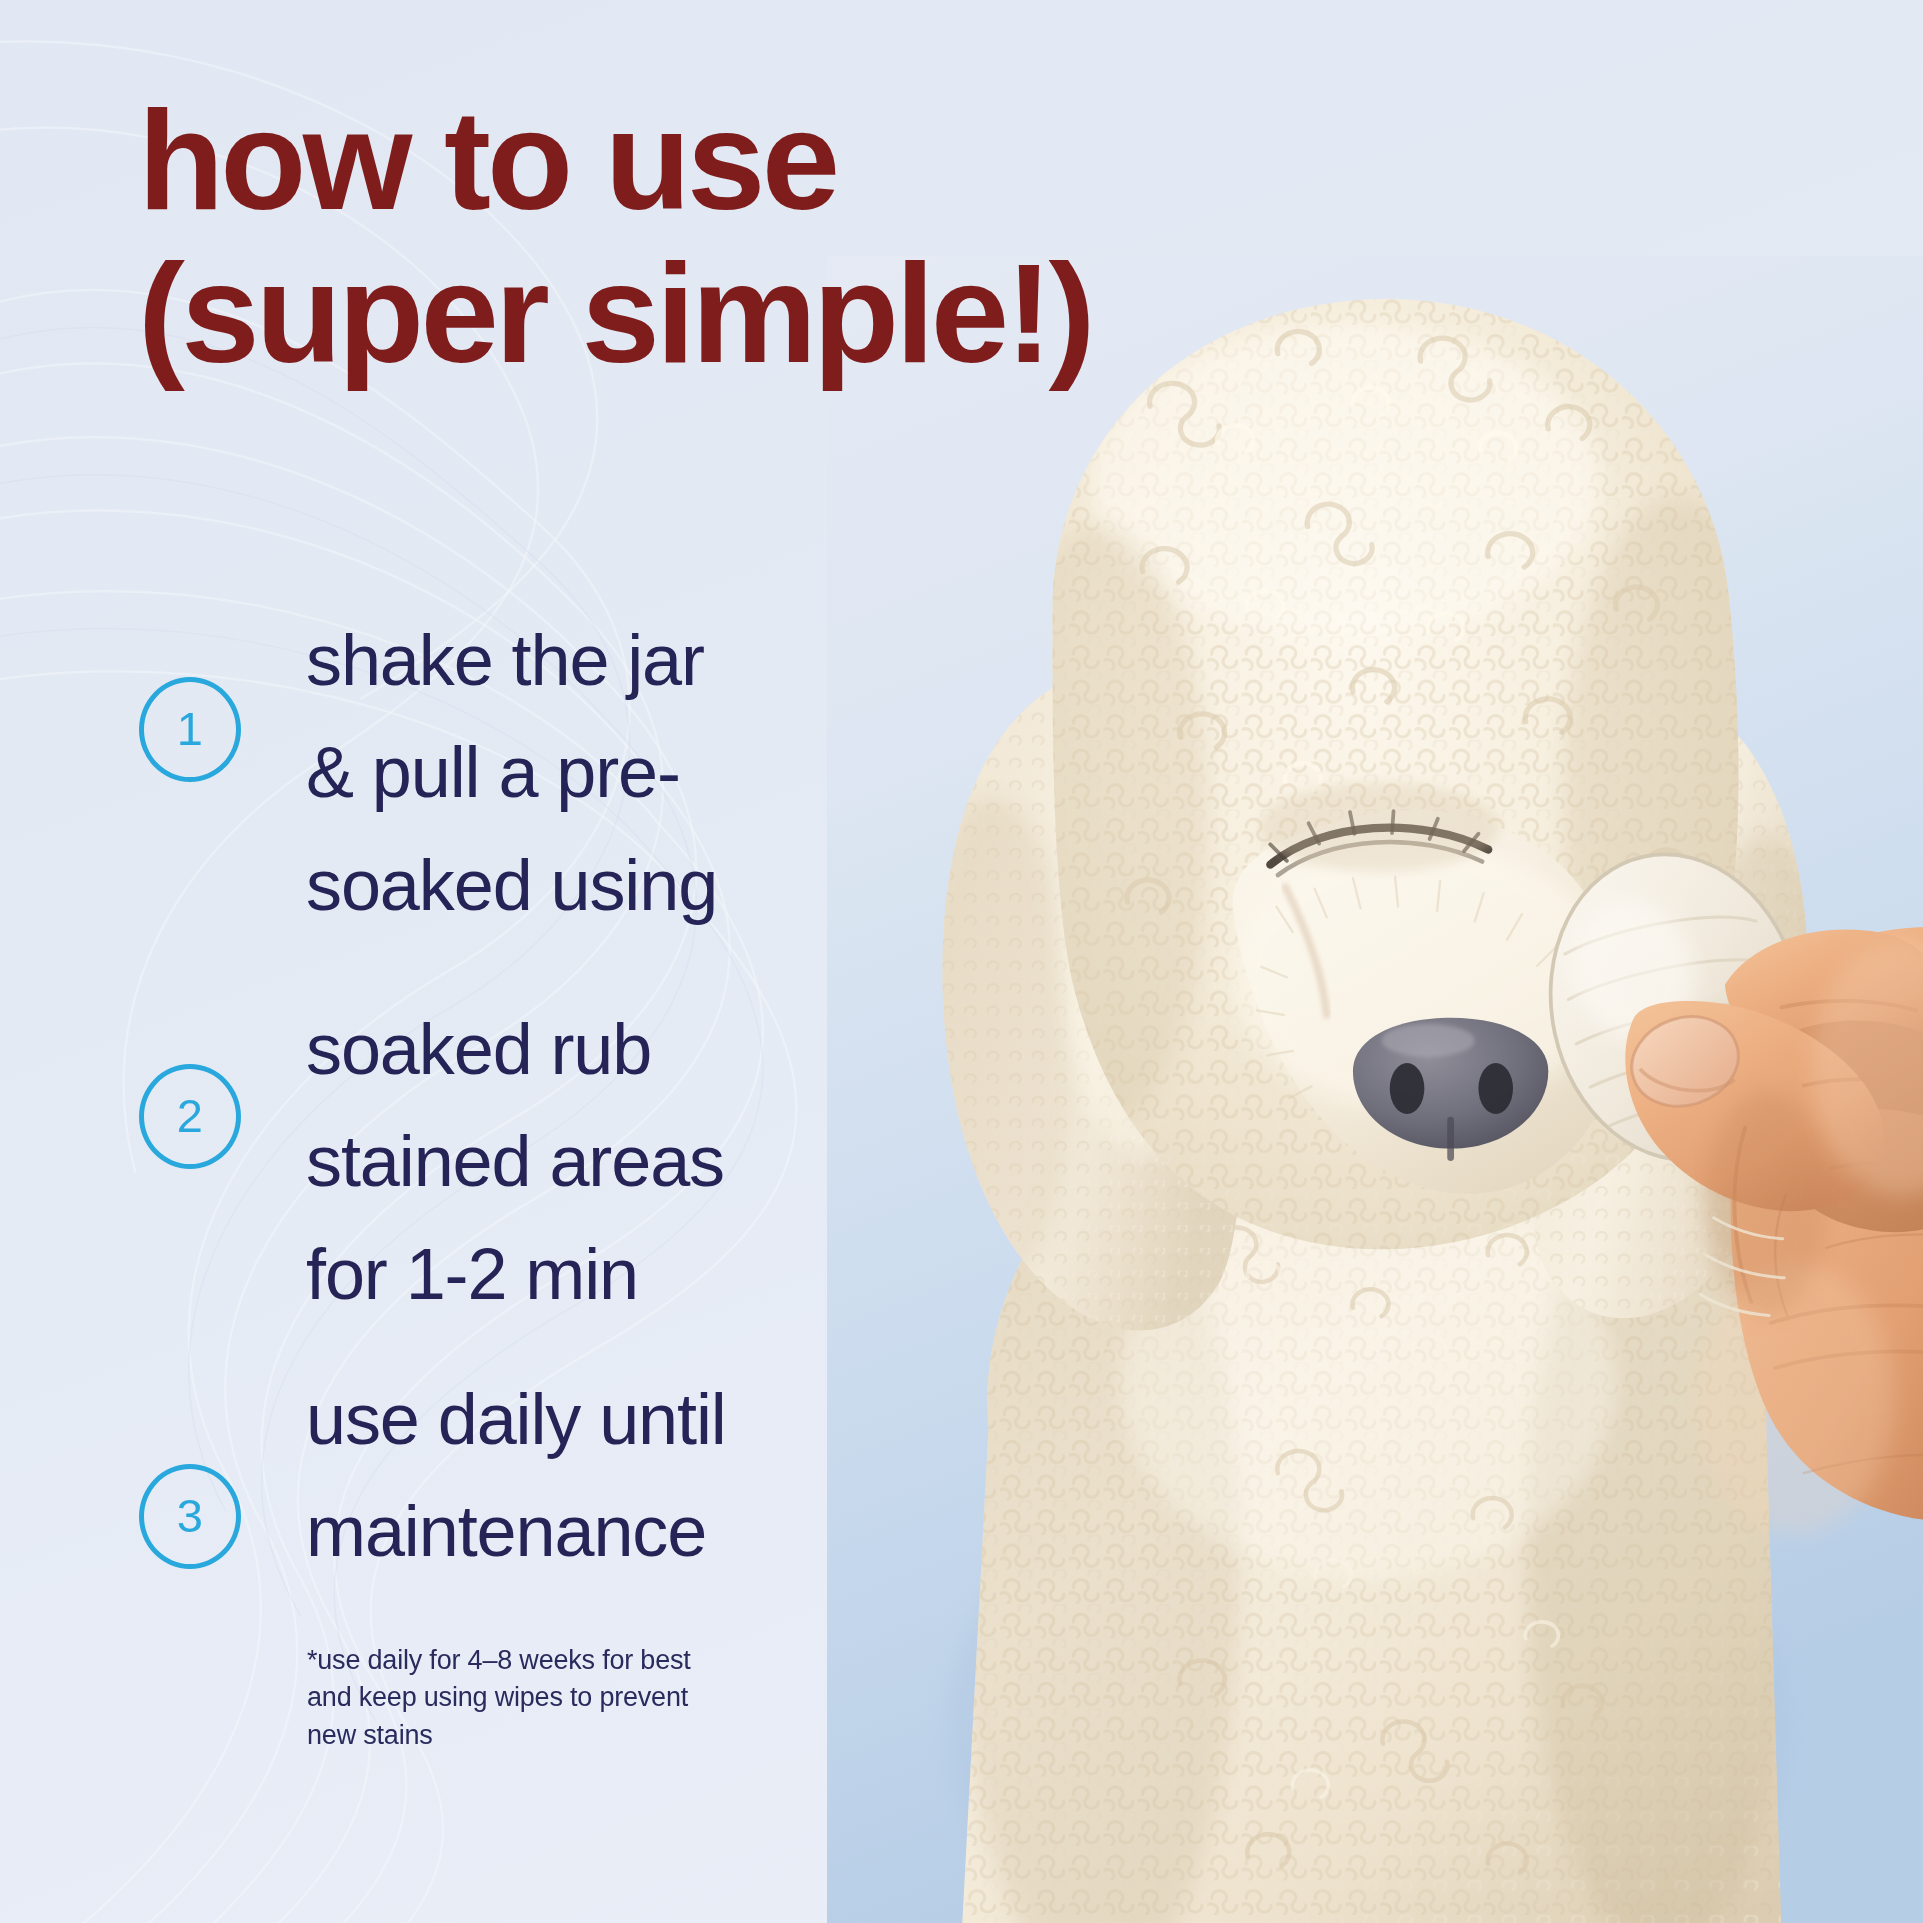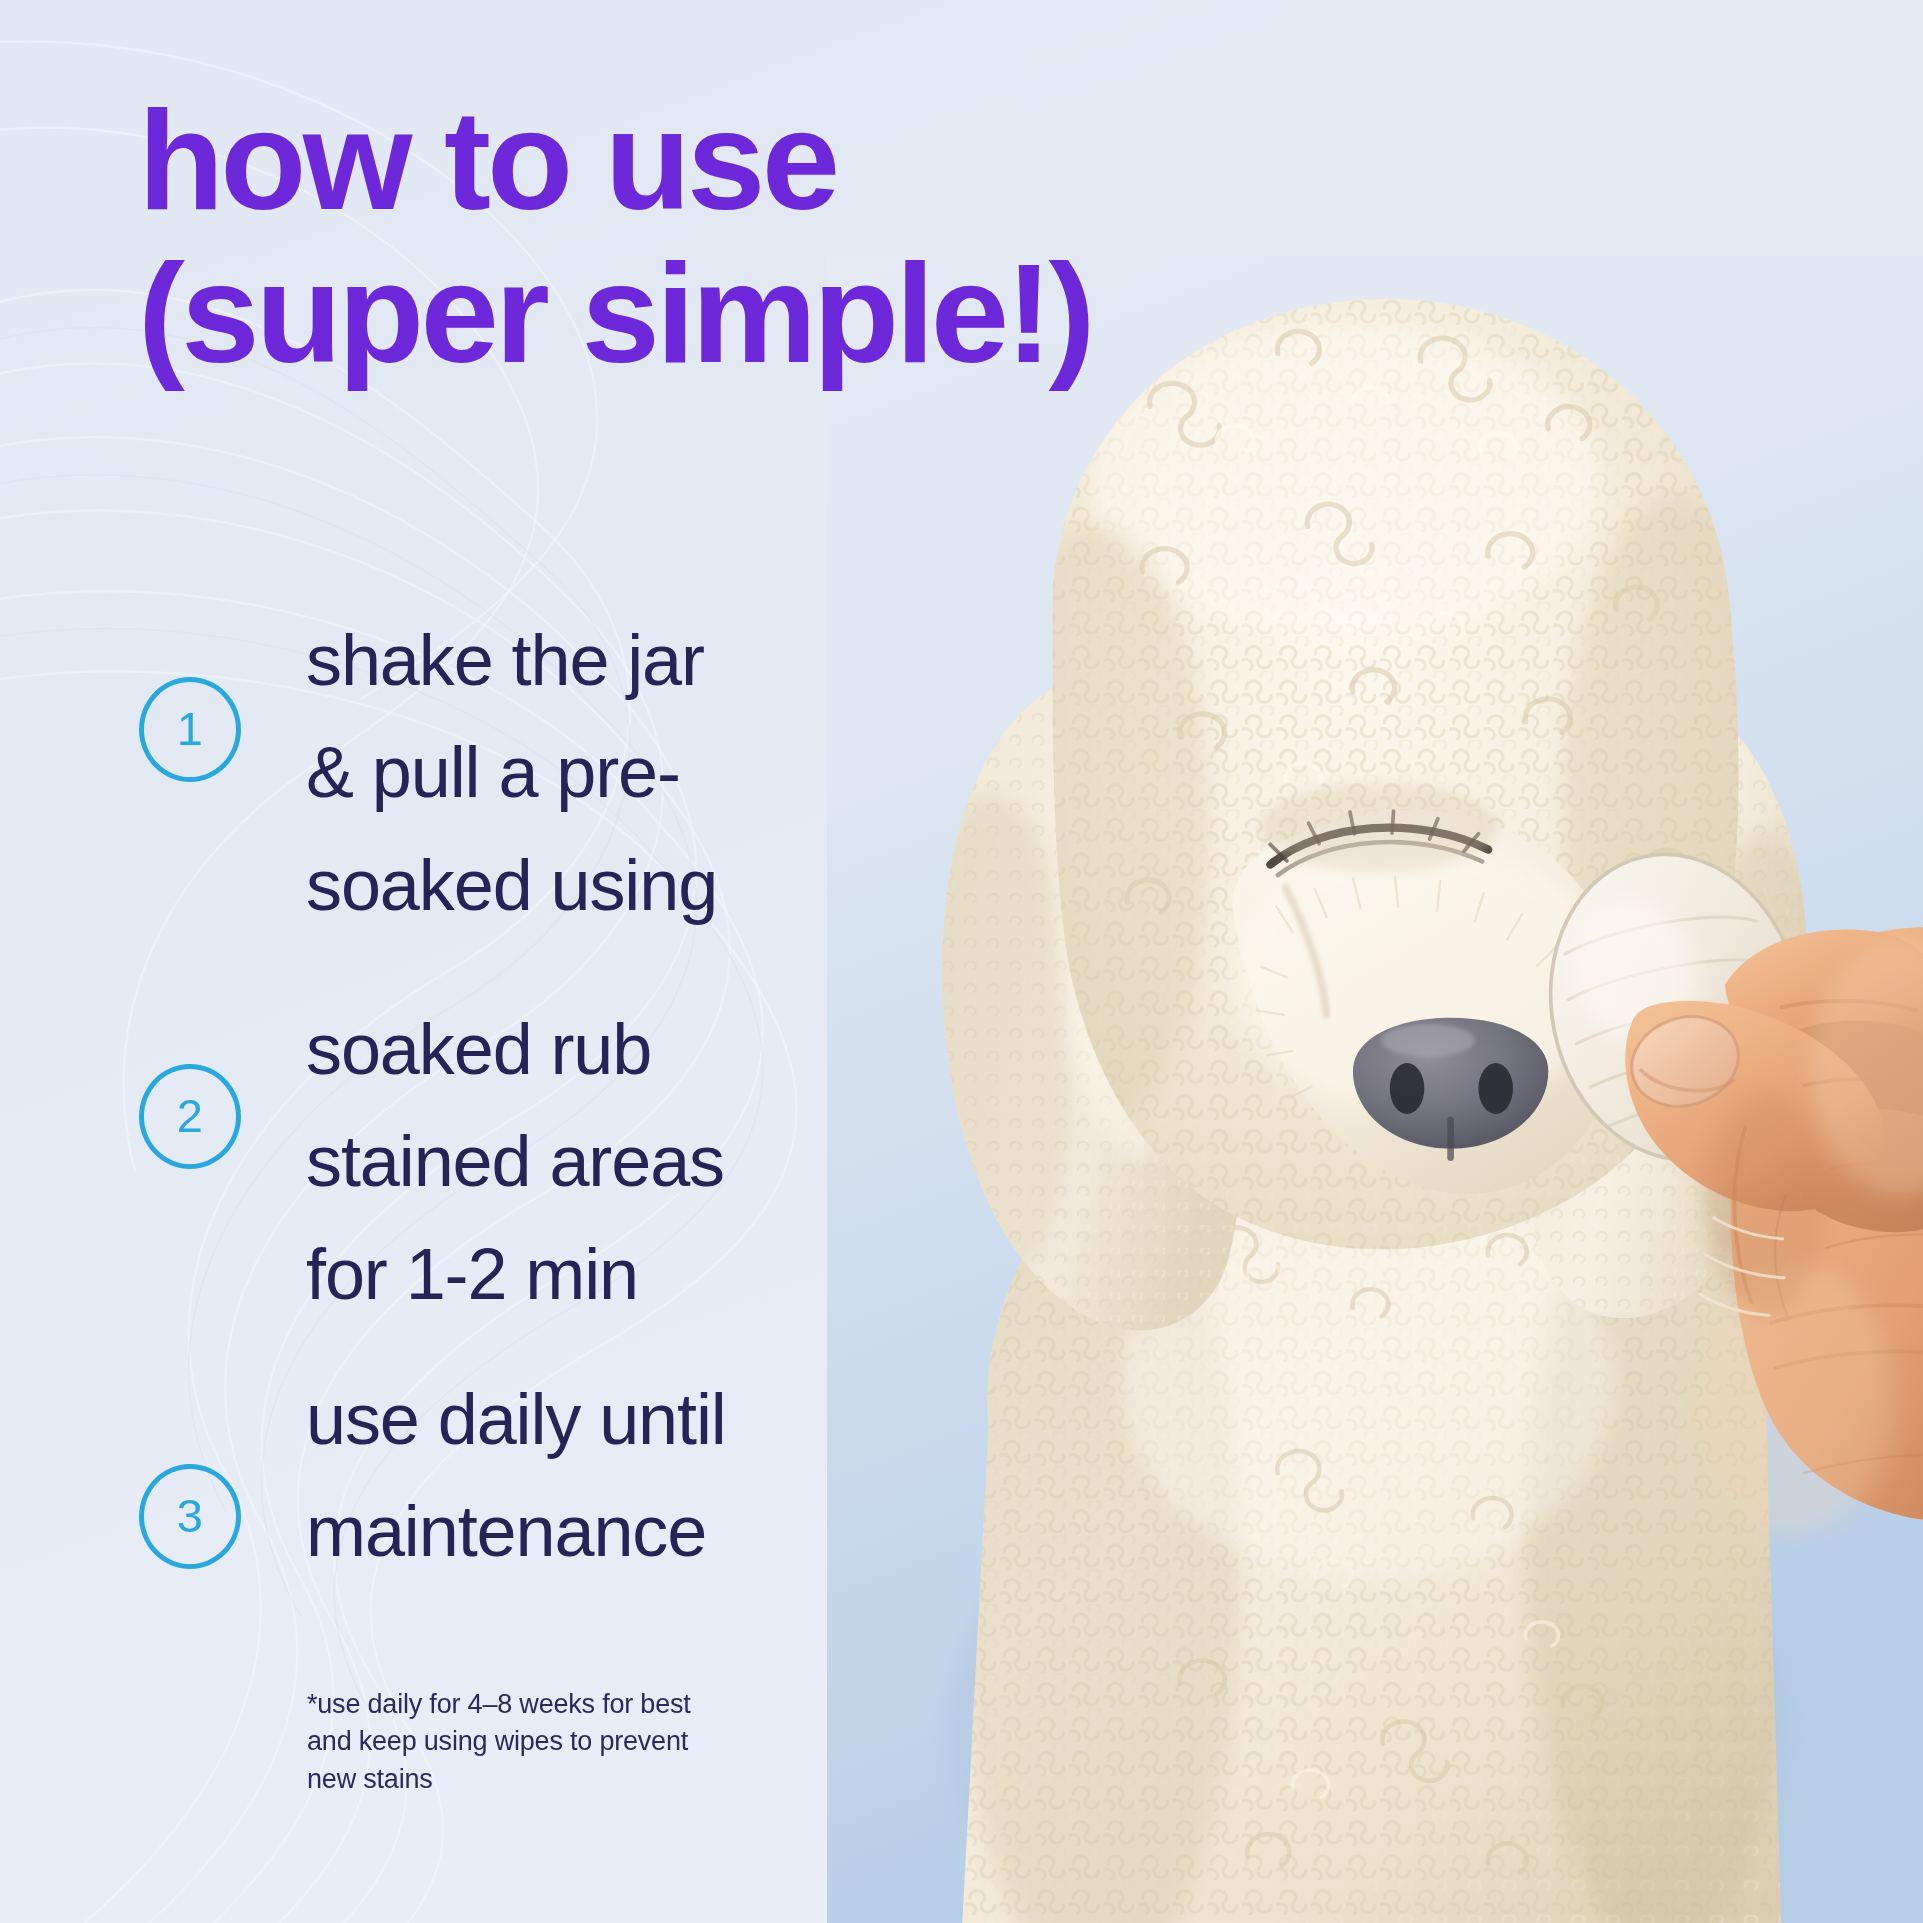--- a/index.html
+++ b/index.html
@@ -20,21 +20,21 @@
   
   #photo{
     position:absolute;left:827px;top:256px;width:1097px;height:1668px;
     overflow:hidden;
   }
   #photo svg{display:block;width:100%;height:100%;}
 
   
   #title{
     position:absolute;left:138px;top:84px;width:939px;
-    color:#6d28d9;font-weight:bold;font-size:141px;line-height:1.085;
+    color:#7f1d1d;font-weight:bold;font-size:141px;line-height:1.085;
     letter-spacing:-3.8px;white-space:nowrap;
     font-stretch:condensed;
   }
   #title .tl{display:block;}
 
   
   .step{position:absolute;left:135px;width:736px;}
   #step1{top:594px;}
   #step2{top:983px;}
   #step3{top:1353px;}
@@ -52,21 +52,21 @@
 
   .step-lines{
     position:absolute;left:171px;top:0;width:571px;
     color:#262457;font-size:72px;line-height:1.27;letter-spacing:-1.1px;
     font-weight:500;
   }
   .step-lines span{display:block;white-space:nowrap;margin-top:21px;}
 
   
   #footnote{
-    position:absolute;left:307px;top:1686px;width:526px;
+    position:absolute;left:307px;top:1642px;width:526px;
     color:#2A2A5C;font-size:27px;line-height:1.38;letter-spacing:-0.2px;
     font-weight:400;
   }
   #footnote span{display:block;white-space:nowrap;}
 </style>
 </head>
 <body>
 
 <div id="bg-base"></div>
 

